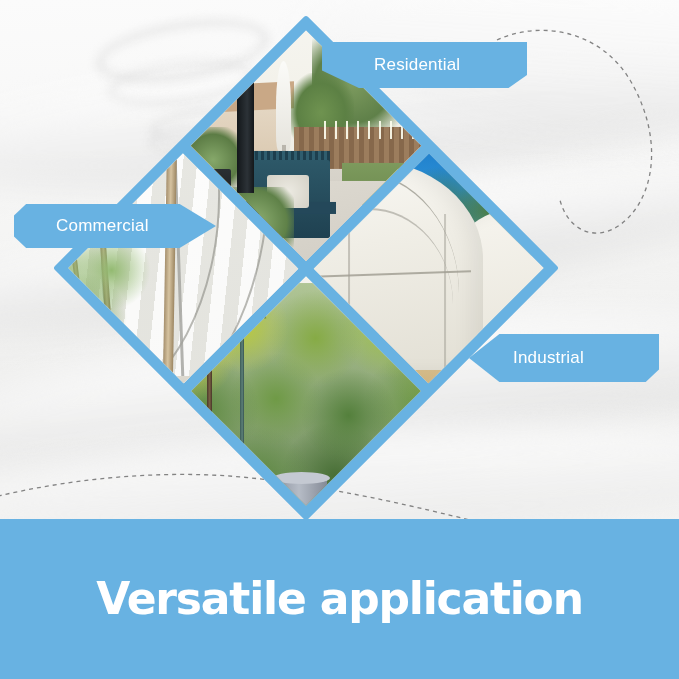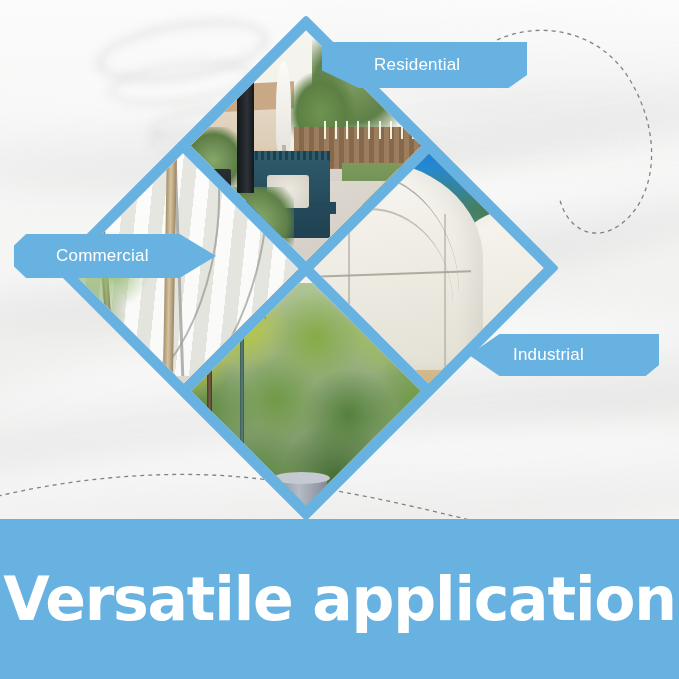--- a/index.html
+++ b/index.html
@@ -282,25 +282,24 @@
   #banner-residential {
     left:322px; top:42px; width:205px; height:46px;
     padding-left:52px;
     clip-path:polygon(0 0, 100% 0, 100% 72%, 91% 100%, 18% 100%, 0 62%);
   }
   
   #banner-commercial {
     left:14px; top:204px; width:202px; height:44px;
     padding-left:42px;
     clip-path:polygon(6% 0, 82% 0, 100% 50%, 82% 100%, 6% 100%, 0 74%, 0 26%);
-    margin-top:30px;
   }
   
   #banner-industrial {
-    left:469px; top:334px; width:190px; height:42px;
+    left:469px; top:334px; width:190px; height:48px;
     padding-left:44px;
     clip-path:polygon(16% 0, 100% 0, 100% 74%, 93% 100%, 16% 100%, 0 50%);
   }
   
   #banner-agricultural {
     left:123px; top:462px; width:208px; height:44px;
     padding-left:42px;
     clip-path:polygon(7% 0, 84% 0, 100% 50%, 84% 100%, 7% 100%, 0 72%, 0 28%);
   }
 
@@ -311,21 +310,21 @@
     width:679px; height:160px;
     background:#68b2e2;
     display:flex;
     align-items:center;
     justify-content:center;
   }
   #headline {
     color:#ffffff;
     font-family:"DejaVu Sans", sans-serif;
     font-weight:bold;
-    font-size:60px;
+    font-size:44px;
     letter-spacing:-1.2px;
     line-height:1;
     white-space:nowrap;
   }
 </style>
 </head>
 <body>
 
 <div id="stage">
 

